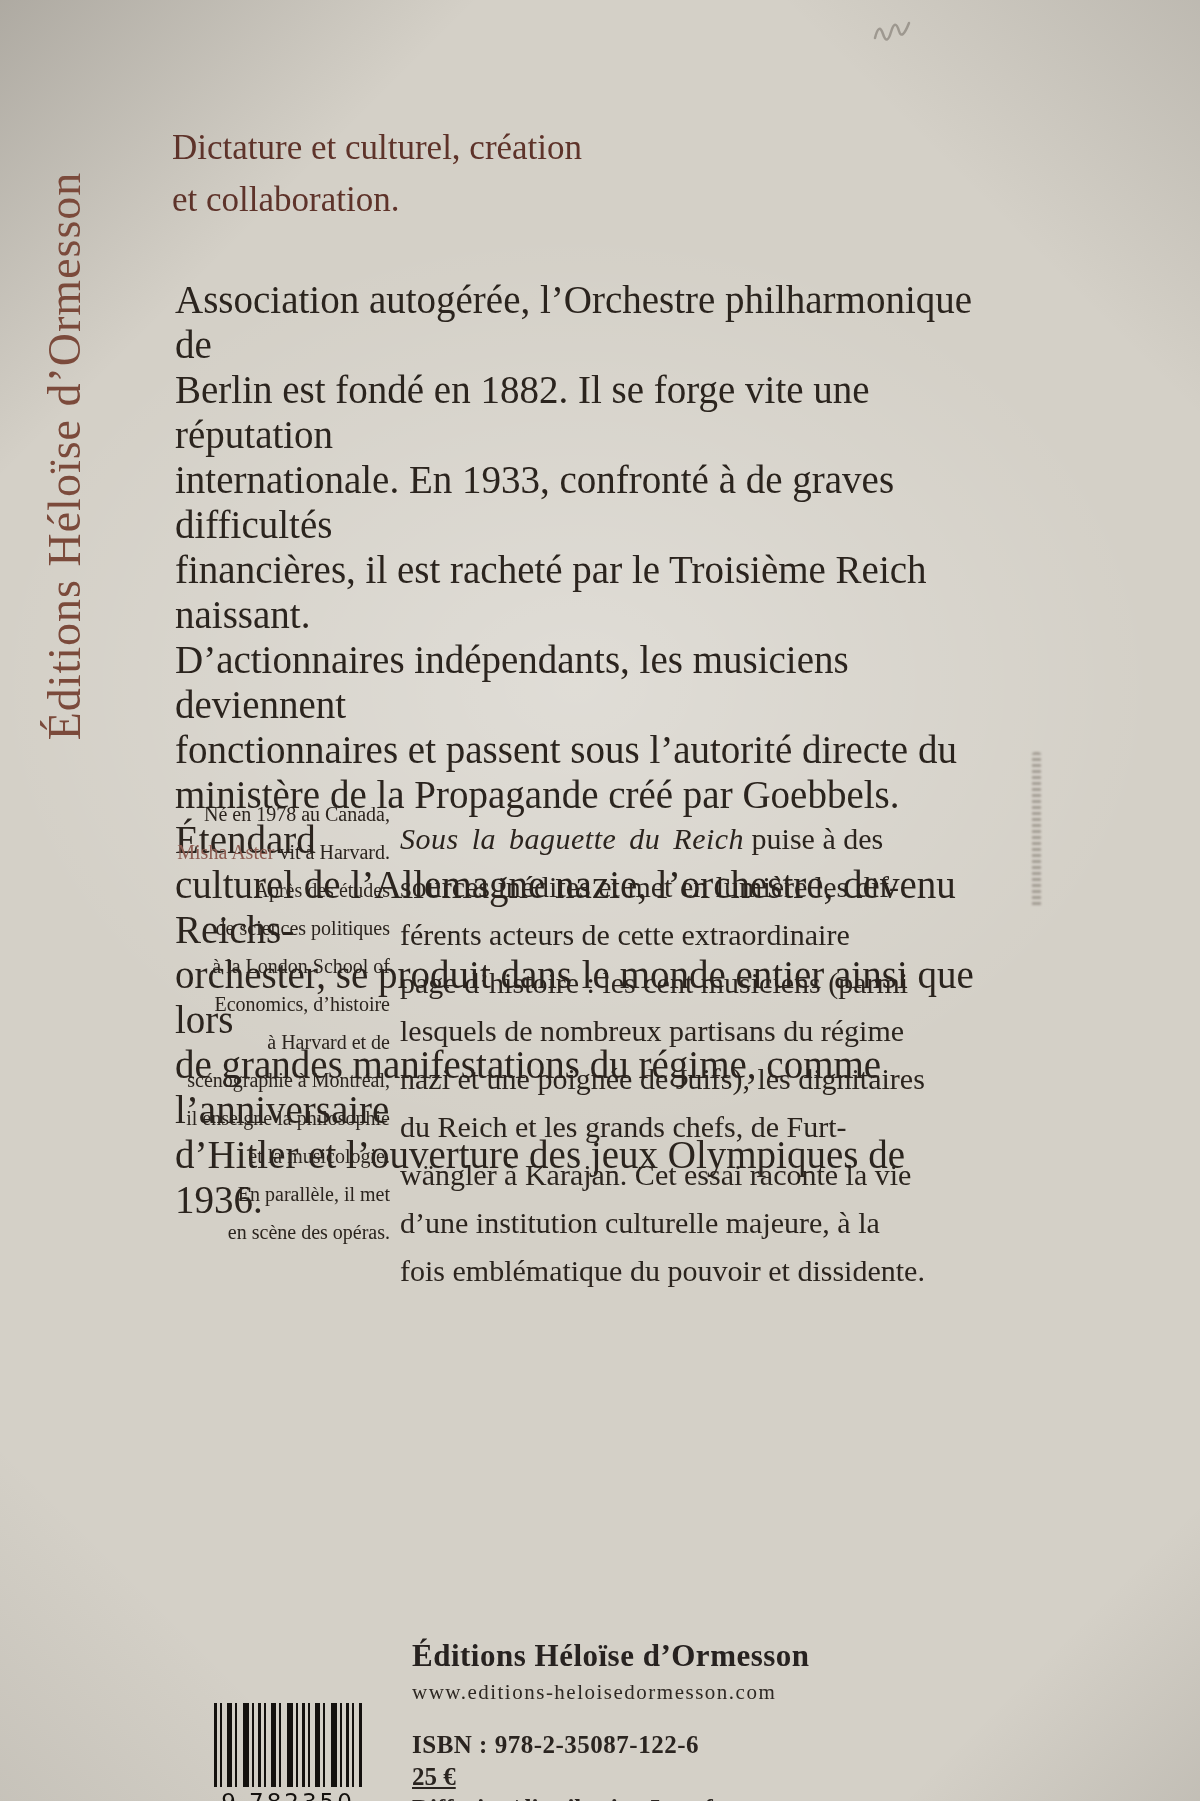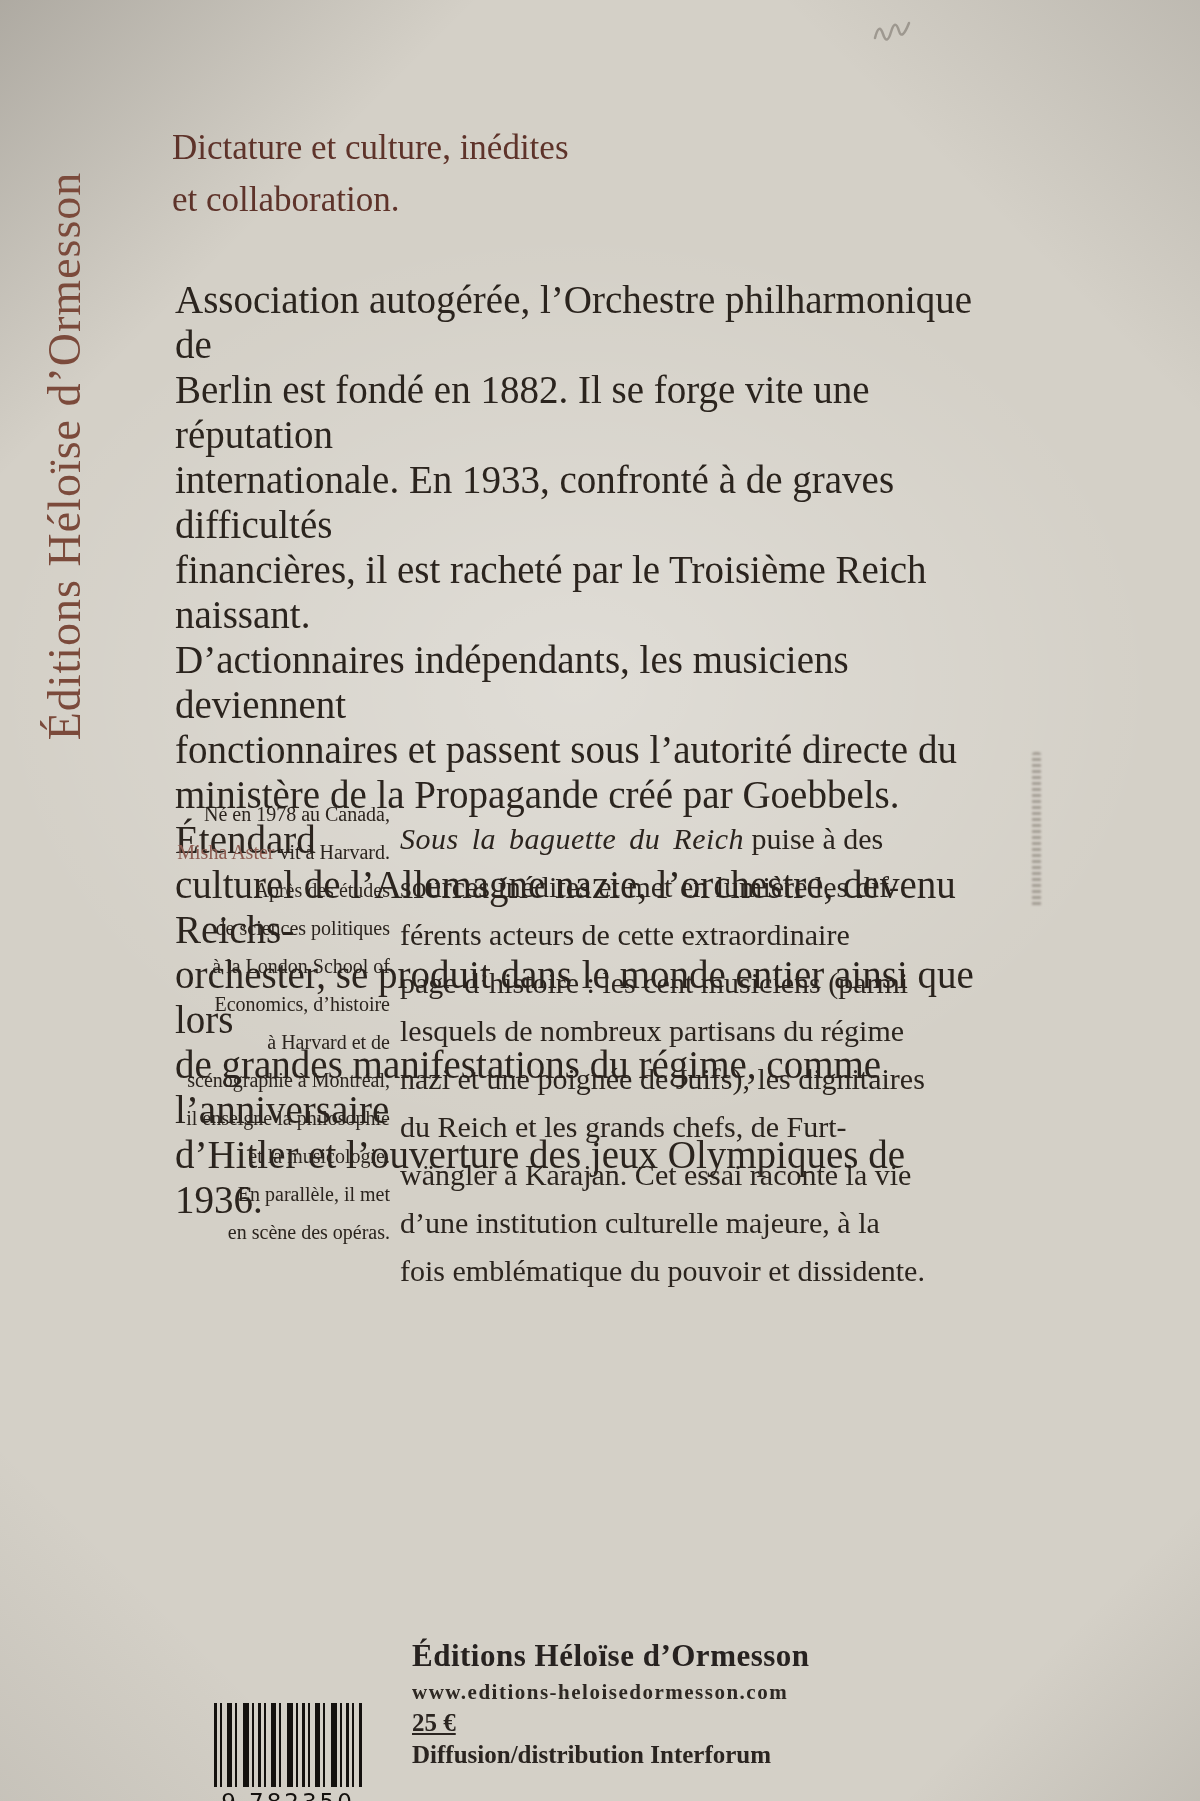--- a/index.html
+++ b/index.html
@@ -81,21 +81,21 @@
   }
   .footer .publisher {
     font-size: 31px;
     font-weight: bold;
     letter-spacing: 0.5px;
     color: #272220;
   }
   .footer .website {
     margin-top: 6px;
     font-size: 21px;
-    font-weight: bold;
+    font-weight: normal;
     letter-spacing: 1.5px;
     color: #2e2823;
   }
   .footer .isbn { margin-top: 26px; font-size: 25px; font-weight: bold; letter-spacing: 0.5px; }
   .footer .price { margin-top: 4px; font-size: 25px; font-weight: bold; text-decoration: underline; }
   .footer .distribution { margin-top: 4px; font-size: 25px; font-weight: bold; }
 
   .barcode-wrap {
     position: absolute;
     left: 214px; top: 1703px;
@@ -143,21 +143,21 @@
 <div class="cover">
 
   <div class="spine-text">Éditions Héloïse d’Ormesson</div>
 
   <div class="pencil-mark">
     <svg width="42" height="34" viewBox="0 0 42 34">
       <path d="M3 24 q4 -16 8 -4 q4 12 8 -2 q4 -14 8 -1 q3 10 10 -8" fill="none" stroke="#6d665e" stroke-width="2.5" stroke-linecap="round"></path>
     </svg>
   </div>
 
-  <h1 class="headline">Dictature et culture, inédites
+  <h1 class="headline">Dictature et culturel, création
 et collaboration.</h1>
 
   <p class="synopsis">Association autogérée, l’Orchestre philharmonique de
 Berlin est fondé en 1882. Il se forge vite une réputation
 internationale. En 1933, confronté à de graves difficultés
 financières, il est racheté par le Troisième Reich naissant.
 D’actionnaires indépendants, les musiciens deviennent
 fonctionnaires et passent sous l’autorité directe du
 ministère de la Propagande créé par Goebbels. Étendard
 culturel de l’Allemagne nazie, l’orchestre, devenu Reichs-
@@ -185,20 +185,21 @@
 du Reich et les grands chefs, de Furt-
 wängler à Karajan. Cet essai raconte la vie
 d’une institution culturelle majeure, à la
 fois emblématique du pouvoir et dissidente.</span></p>
 
   <div class="edge-credit"></div>
 
   <div class="footer">
     <div class="publisher">Éditions Héloïse d’Ormesson</div>
     <div class="website">www.editions-heloisedormesson.com</div>
+    <div class="isbn">ISBN : 978-2-35087-122-6</div>
     <div class="price">25 €</div>
     <div class="distribution">Diffusion/distribution Interforum</div>
   </div>
 
   <div class="barcode-wrap">
     <div class="barcode"></div>
     <div class="barcode-number">9 782350 871226</div>
   </div>
 
 </div>

